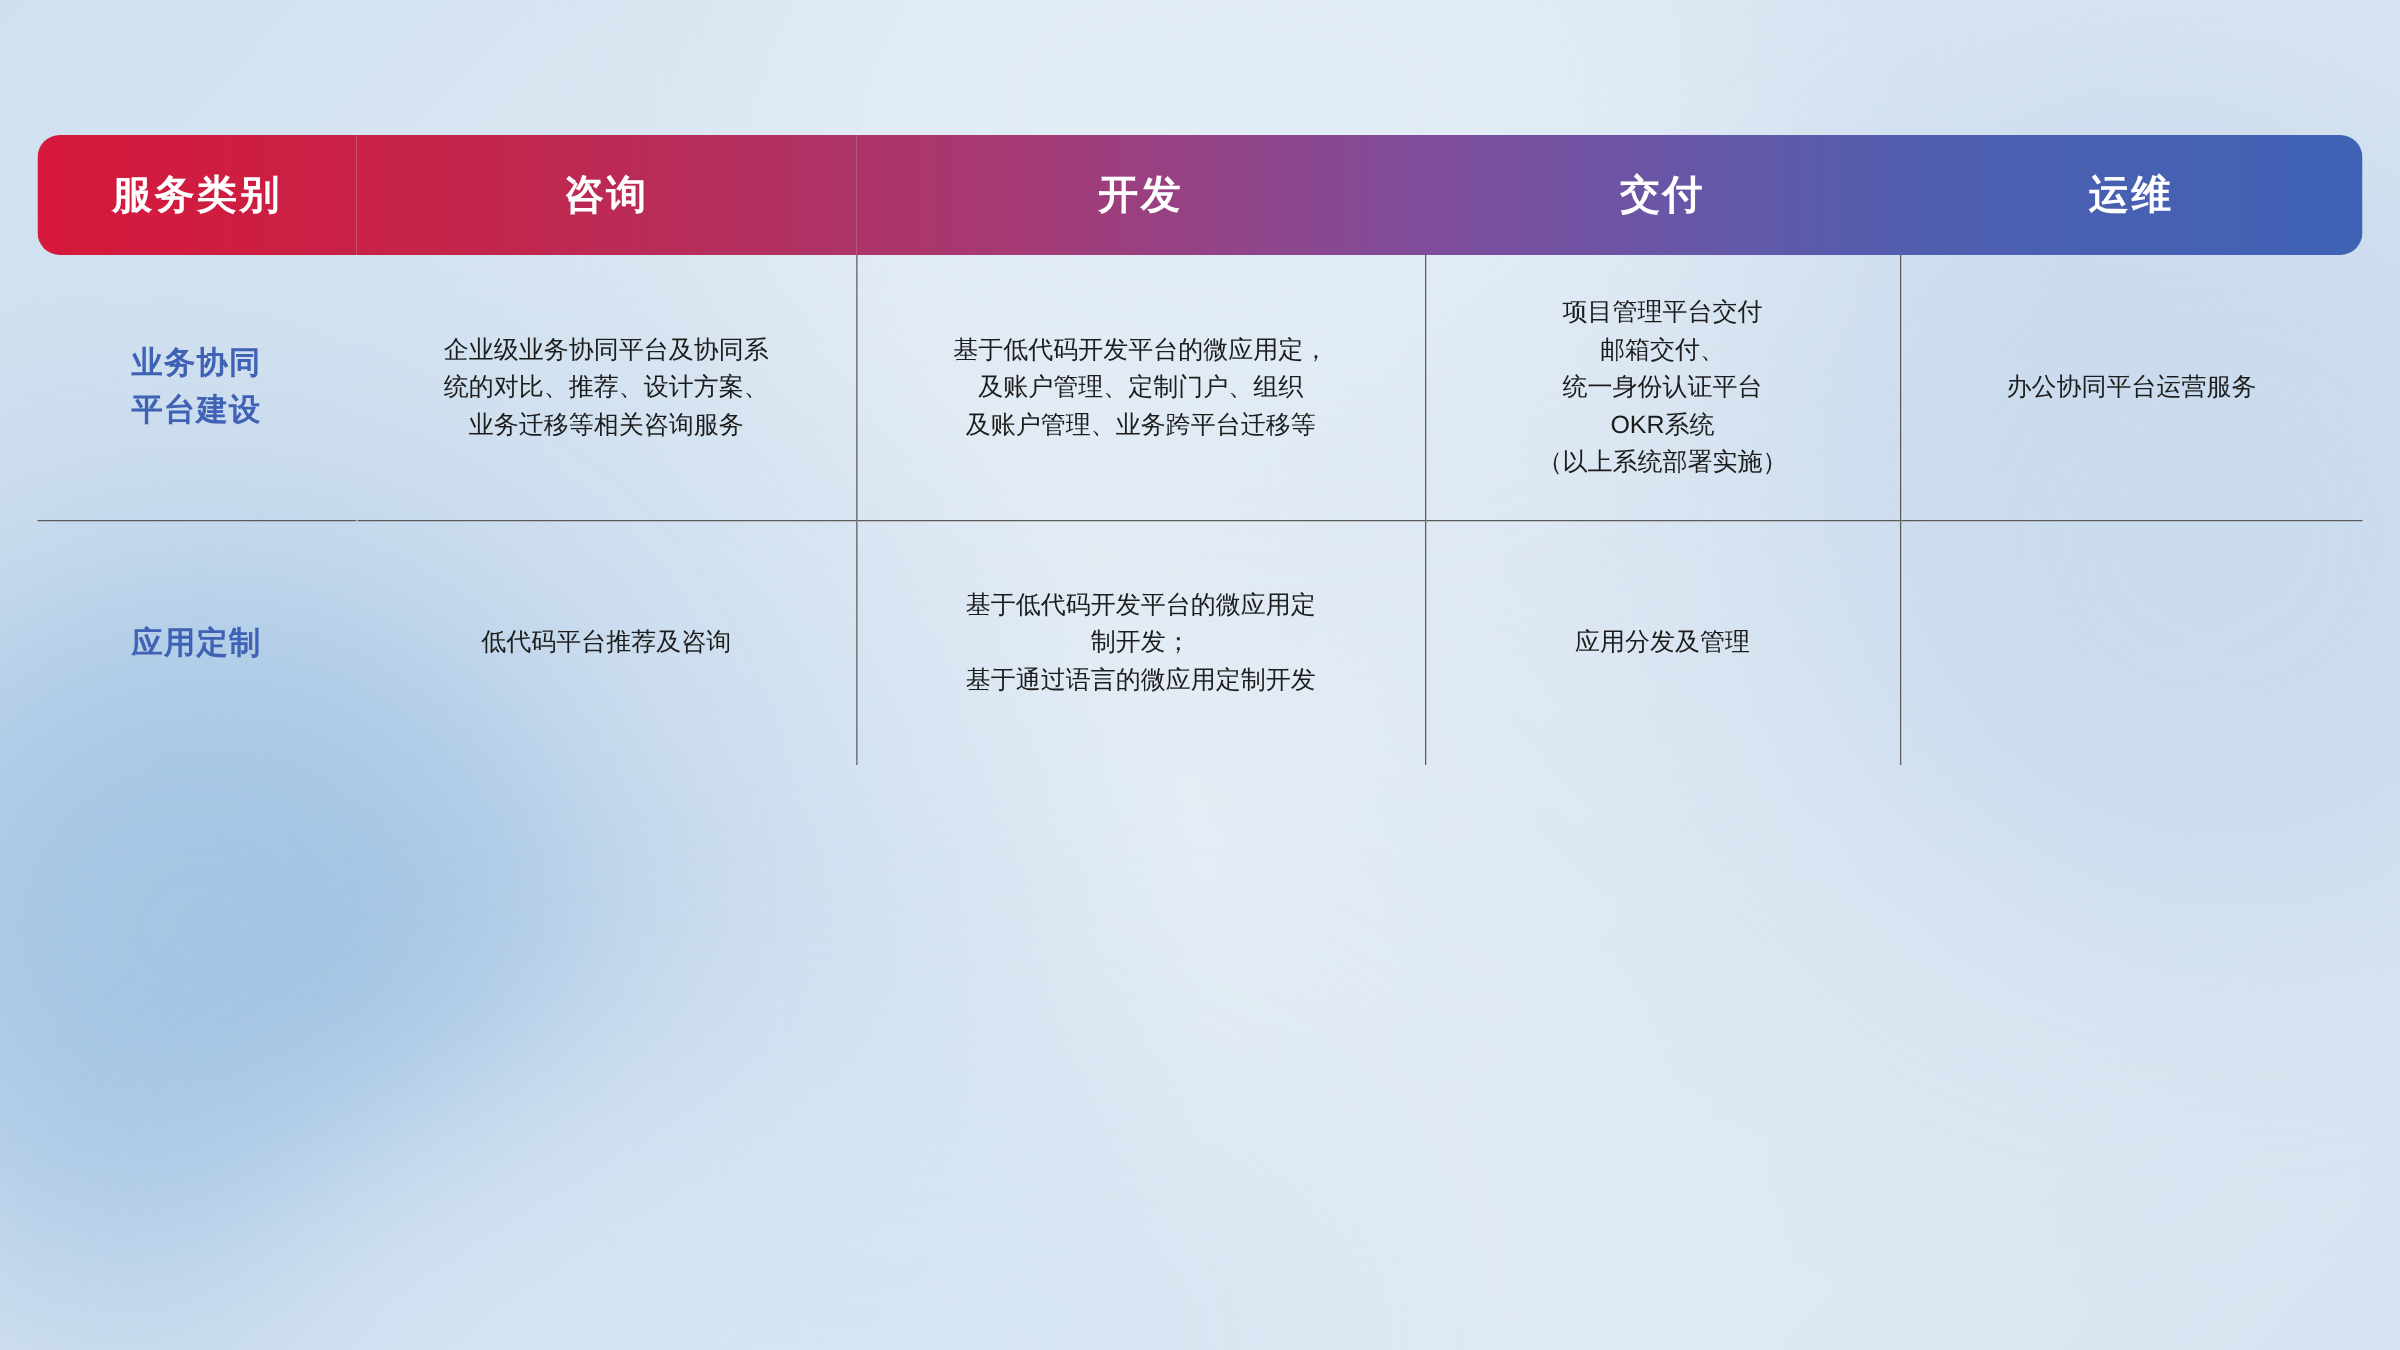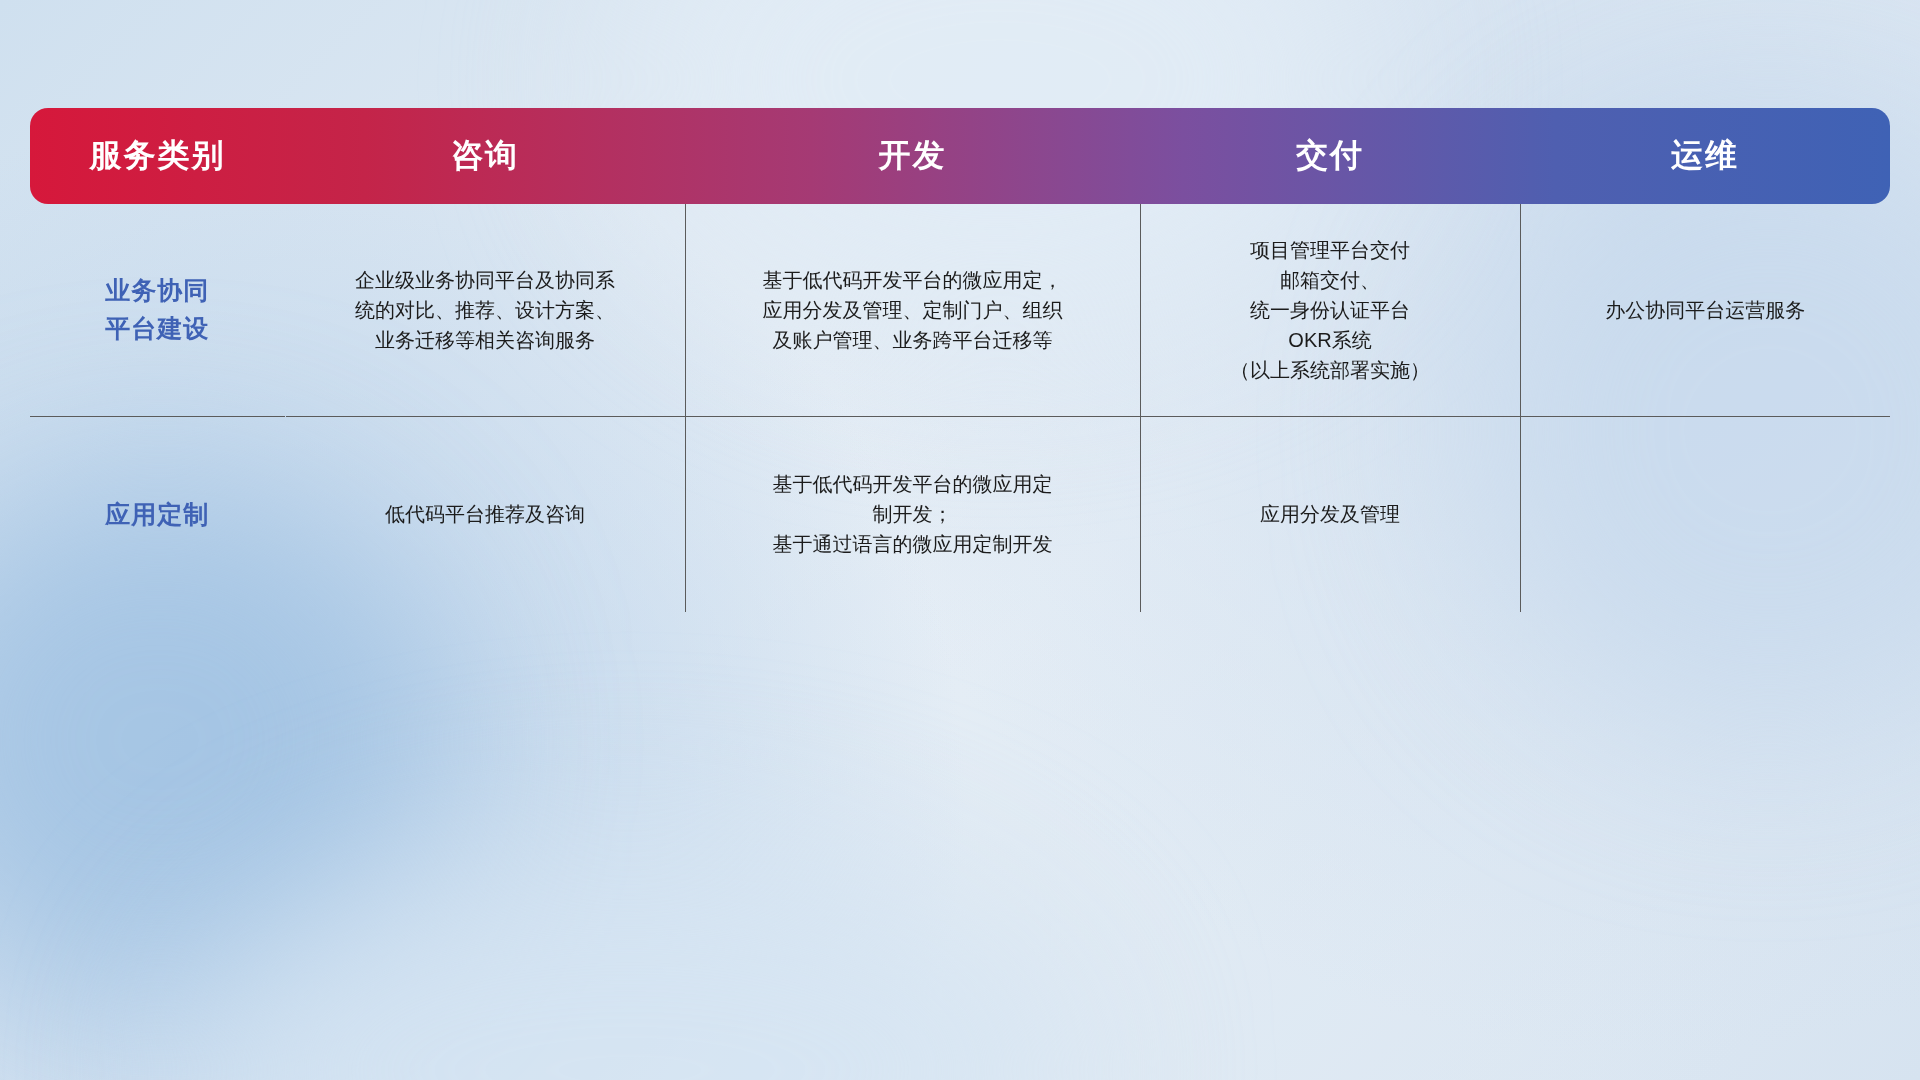--- a/index.html
+++ b/index.html
@@ -142,21 +142,21 @@
             <span class="line">业务协同</span>
             <span class="line">平台建设</span>
           </td>
           <td class="cell-lines">
             <span>企业级业务协同平台及协同系</span>
             <span>统的对比、推荐、设计方案、</span>
             <span>业务迁移等相关咨询服务</span>
           </td>
           <td class="cell-lines sep-left">
             <span>基于低代码开发平台的微应用定，</span>
-            <span>应用分发及管理、定制门户、组织</span>
+            <span>及账户管理、定制门户、组织</span>
             <span>及账户管理、业务跨平台迁移等</span>
           </td>
           <td class="cell-lines sep-left">
             <span>项目管理平台交付</span>
             <span>邮箱交付、</span>
             <span>统一身份认证平台</span>
             <span>OKR系统</span>
             <span>（以上系统部署实施）</span>
           </td>
           <td class="cell-lines sep-left">

